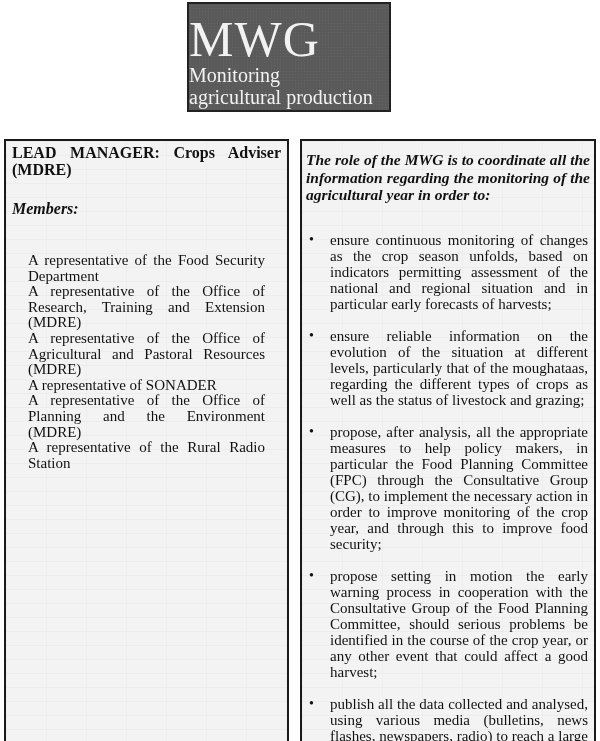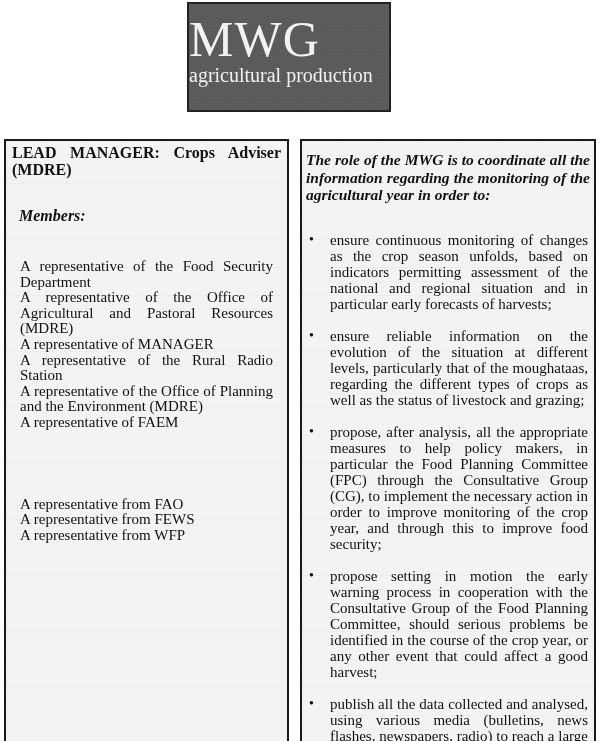--- a/index.html
+++ b/index.html
@@ -29,23 +29,23 @@
       background-size: 100% 14px, 40px 100%;
     }
     .panel-left { left: 4px; width: 285px; padding: 3px 6px; }
     .panel-right { left: 300px; width: 296px; padding: 10px 4px; }
     .lead {
       font-weight: bold; font-size: 16px; line-height: 17px;
       text-align: justify; text-align-last: left; margin: 0;
     }
     .section-title {
       font-weight: bold; font-style: italic; font-size: 16px; line-height: 18px;
-      margin: 7px;
+      margin: 0;
     }
-    .list { margin: 8px; padding: 0; list-style: none; }
+    .list { margin: 16px; padding: 0; list-style: none; }
     .list li {
       font-size: 15px; line-height: 15.6px;
       text-align: justify; text-align-last: left;
     }
     .role-intro {
       font-weight: bold; font-style: italic; font-size: 15.5px; line-height: 17.5px;
       text-align: justify; text-align-last: left; margin: 0;
     }
     .bullets { margin: 0; padding: 0; list-style: none; }
     .bullets li {
@@ -60,43 +60,39 @@
     .footer {
       position: absolute; left: 4px; bottom: 3px;
       font-weight: normal; font-style: italic; font-size: 15.5px; line-height: 18px;
     }
   </style>
 </head>
 <body>
 
 <div class="title-box">
   <div class="title-main">MWG</div>
+  <div class="title-sub">Monitoring</div>
   <div class="title-sub">agricultural production</div>
 </div>
 
 <div class="panel panel-left">
   <p class="lead">LEAD MANAGER: Crops Adviser (MDRE)</p>
   <div style="height:22px"></div>
   <p class="section-title">Members:</p>
   <div style="height:19px"></div>
   <ul class="list">
     <li>A representative of the Food Security Department</li>
+    <li>A representative of the  Office of Research, Training and Extension (MDRE)</li>
     <li>A representative of the Office of Agricultural and Pastoral Resources (MDRE)</li>
-    <li>A representative of MANAGER</li>
+    <li>A representative of SONADER</li>
+    <li>A representative of the Office of Planning and the Environment  (MDRE)</li>
     <li>A representative of the Rural Radio Station</li>
-    <li>A representative of the Office of Planning and the Environment  (MDRE)</li>
-    <li>A representative of FAEM</li>
   </ul>
   <div style="height:33px"></div>
   <div style="height:17px"></div>
-  <ul class="list">
-    <li>A representative from FAO</li>
-    <li>A representative from FEWS</li>
-    <li>A representative from WFP</li>
-  </ul>
 </div>
 
 <div class="panel panel-right">
   <p class="role-intro">The role of the MWG is to coordinate all the information regarding the monitoring of the agricultural year in order to:</p>
   <div style="height:28px"></div>
   <ul class="bullets">
     <li>
       <span class="bullet-dot">•</span>
       <span>ensure continuous monitoring of changes as the crop season unfolds, based on indicators permitting assessment of the national and regional situation and in particular early forecasts of harvests;</span>
     </li>

